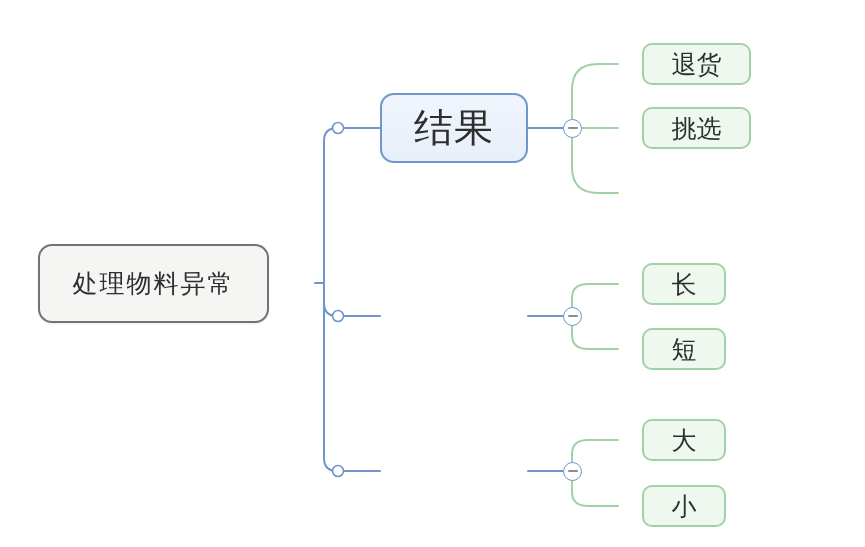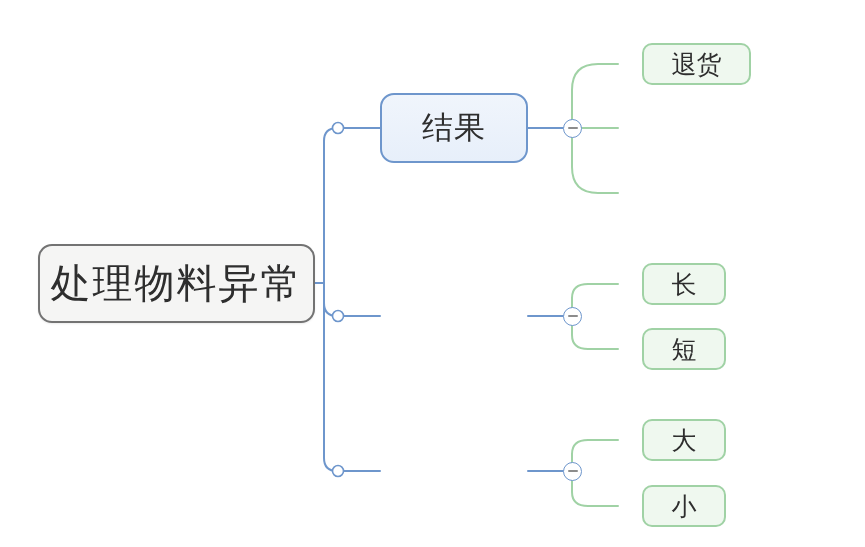--- a/index.html
+++ b/index.html
@@ -39,35 +39,35 @@
     box-sizing: border-box;
     display: flex;
     align-items: center;
     justify-content: center;
     color: var(--text-color);
     white-space: nowrap;
     cursor: default;
   }
   .node.root {
     left: 38px; top: 244px;
-    width: 277px; height: 79px;
+    width: 231px; height: 79px;
     background: var(--root-fill);
     border: 2px solid var(--root-border);
     border-radius: 14px;
-    font-size: 40px;
+    font-size: 25px;
     letter-spacing: 2px;
     box-shadow: 0 1px 2px rgba(0,0,0,0.08);
   }
   .node.branch {
     left: 380px;
     width: 148px; height: 70px;
     background: linear-gradient(180deg, #f0f5fc 0%, var(--blue-node-fill) 100%);
     border: 2px solid var(--blue-node-border);
     border-radius: 14px;
-    font-size: 31px;
+    font-size: 39px;
     letter-spacing: 1px;
   }
   .node.leaf {
     left: 618px;
     height: 42px;
     background: var(--green-node-fill);
     border: 2px solid var(--green-node-border);
     border-radius: 10px;
     font-size: 25px;
     margin-left: 24px;
@@ -123,20 +123,21 @@
     <circle class="dot" cx="338" cy="128" r="5.5"></circle>
     <circle class="dot" cx="338" cy="316" r="5.5"></circle>
     <circle class="dot" cx="338" cy="471" r="5.5"></circle>
   </svg>
 
   <div class="node root">处理物料异常</div>
 
   <div class="node branch" style="top:93px">结果</div>
 
   <div class="node leaf wide" style="top:43px">退货</div>
+  <div class="node leaf wide" style="top:107px">挑选</div>
 
   <div class="node leaf narrow" style="top:263px">长</div>
   <div class="node leaf narrow" style="top:328px">短</div>
 
   <div class="node leaf narrow" style="top:419px">大</div>
   <div class="node leaf narrow" style="top:485px">小</div>
 
   <button class="toggle" style="top:118.5px">
     <span class="minus-bar"></span>
   </button>

